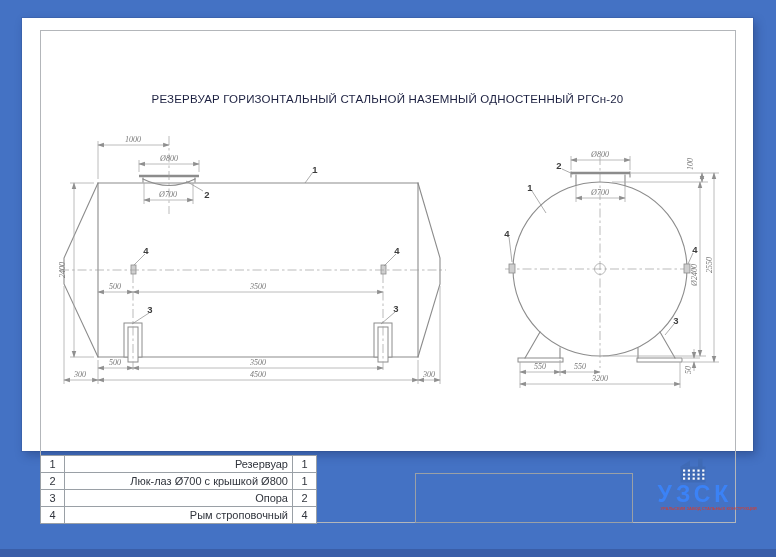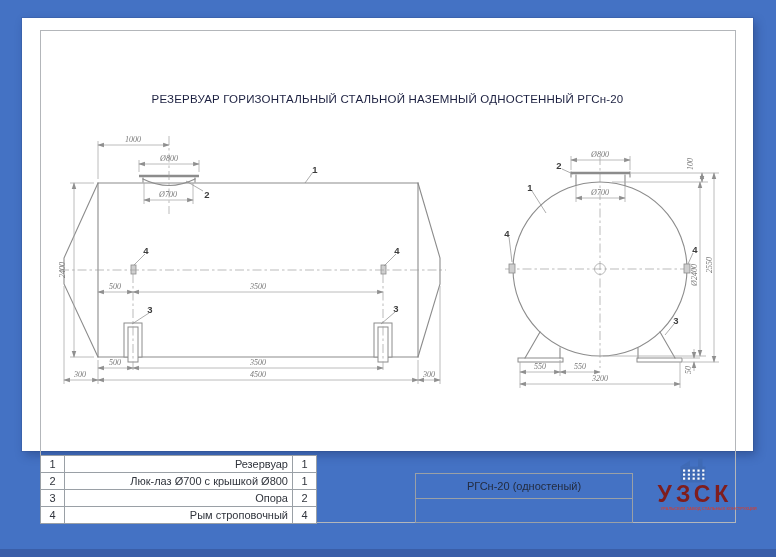--- a/index.html
+++ b/index.html
@@ -37,21 +37,21 @@
   td.cn{width:15px;text-align:center;}
   td.cname{width:219px;text-align:right;}
   td.cq{width:15px;text-align:center;}
   .tblock{position:absolute;left:393px;top:455px;width:218px;height:50px;
        border:1px solid #9aa0a6;box-sizing:border-box;}
   .tblock .trow{height:24px;display:flex;align-items:center;justify-content:center;
        font:11px "Liberation Sans",sans-serif;color:#232c40;}
   .tblock .trow.first{border-bottom:1px solid #9aa0a6;}
   .logo{position:absolute;left:615px;top:438px;width:112px;text-align:center;}
   .logo-icon{display:block;margin:0 auto;}
-  .logo-abbr{display:block;font-weight:bold;font-size:23px;line-height:1.0;color:#7f1d1d;
+  .logo-abbr{display:block;font-weight:bold;font-size:23px;line-height:1.0;color:#3b82f6;
        letter-spacing:4px;padding-left:4px;font-family:"Liberation Sans",sans-serif;}
   .logo-sub{display:block;font-weight:bold;font-size:7px;color:#c04545;white-space:nowrap;
        transform:scale(0.58);transform-origin:50% 0;margin-top:1px;}
 </style>
 </head>
 <body>
 
 <div class="page">
   <div class="frame"></div>
 
@@ -213,21 +213,20 @@
       </tr>
       <tr>
         <td class="cn">4</td>
         <td class="cname">Рым строповочный</td>
         <td class="cq">4</td>
       </tr>
     </tbody>
   </table>
 
   <div class="tblock">
-    <div class="trow first">РГСн-20 (одностеный)</div>
   </div>
 
   <div class="logo">
     <svg class="logo-icon" width="30" height="27" viewBox="0 0 30 27">
       <rect x="20" y="1" width="4.5" height="10" fill="#3f6ab5"></rect>
       <polygon points="2.5,10.5 12,4.5 12,10.5" fill="#3f6ab5"></polygon>
       <rect x="2.5" y="10.5" width="25" height="16" fill="#3f6ab5"></rect>
       <g fill="#ffffff">
         <rect x="5" y="13.5" width="2.2" height="2.2"></rect>
         <rect x="9.8" y="13.5" width="2.2" height="2.2"></rect>

